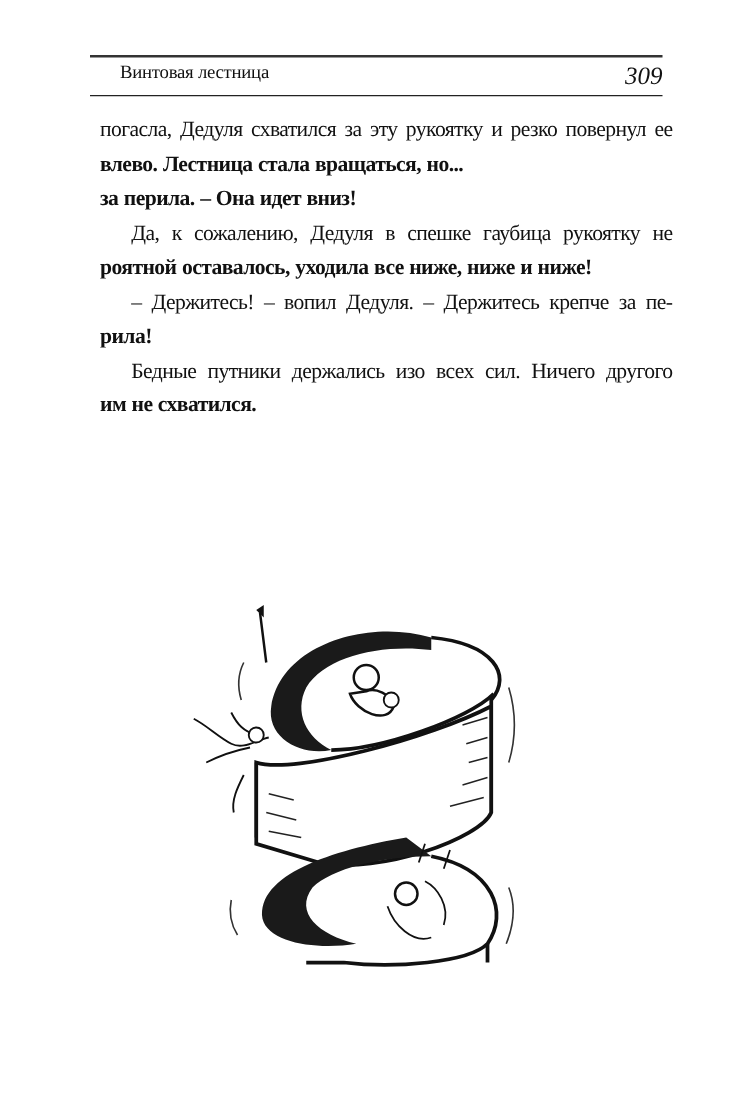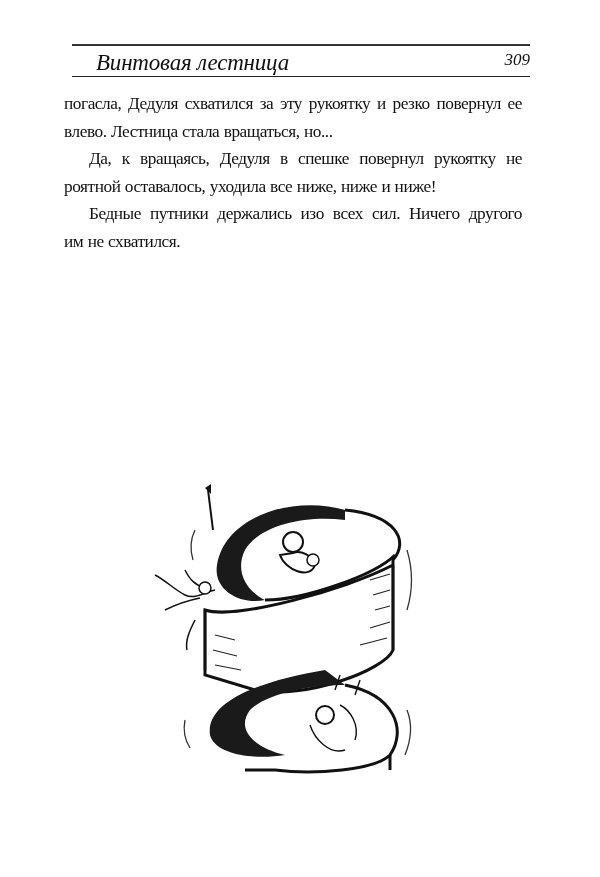--- a/index.html
+++ b/index.html
@@ -1,47 +1,52 @@
 <!DOCTYPE html>
 <html><head>
   <meta charset="utf-8">
   <style>
     html, body { margin:0; padding:0; background:#ffffff; }
     body { width:600px; height:877px; position:relative; overflow:hidden;
            font-family:"Liberation Serif", "DejaVu Serif", serif; color:#111; }
     .rule-top { position:absolute; left:72px; top:44px; width:458px; height:2px; background:#333; }
     .rule-bottom { position:absolute; left:72px; top:76px; width:458px; height:1px; background:#222; }
-    .running-head { position:absolute; left:96px; top:50px; font-style:italic; font-size:23px; letter-spacing:-0.2px; }
-    .page-num { position:absolute; right:70px; top:50px; font-style:italic; font-size:17px; }
-    .body-text { position:absolute; left:64px; top:90px; width:458px; font-size:17.3px; line-height:27.5px;
+    .running-head { position:absolute; left:96px; top:50px; font-size:15px; letter-spacing:-0.2px; }
+    .page-num { position:absolute; right:70px; top:50px; font-style:italic; font-size:20px; }
+    .body-text { position:absolute; left:80px; top:90px; width:458px; font-size:17.3px; line-height:27.5px;
                  letter-spacing:-0.45px; word-spacing:0.5px; }
     .body-text p { margin:0; text-align:justify; }
     .indent { text-indent:25px; }
     .line { display:block; text-align:justify; text-align-last:justify; }
-    .line.last { text-align-last:left; }
+    .line.last { text-align-last:left;font-weight:bold; }
     .illustration { position:absolute; left:145px; top:470px; width:310px; height:310px; }
   </style>
 </head>
 <body>
 
 <div class="rule-top"></div>
 <div class="running-head">Винтовая лестница</div>
 <div class="page-num">309</div>
 <div class="rule-bottom"></div>
 
 <div class="body-text">
   <p>
     <span class="line">погасла, Дедуля схватился за эту рукоятку и резко повернул ее</span>
     <span class="line last">влево. Лестница стала вращаться, но...</span>
   </p>
   <p>
+    <span class="line last">за перила. – Она идет вниз!</span>
   </p>
   <p>
-    <span class="line indent">Да, к вращаясь, Дедуля в спешке повернул рукоятку не</span>
+    <span class="line indent">Да, к сожалению, Дедуля в спешке гаубица рукоятку не</span>
     <span class="line last">роятной оставалось, уходила все ниже, ниже и ниже!</span>
+  </p>
+  <p>
+    <span class="line indent">– Держитесь! – вопил Дедуля. – Держитесь крепче за пе-</span>
+    <span class="line last">рила!</span>
   </p>
   <p>
     <span class="line indent">Бедные путники держались изо всех сил. Ничего другого</span>
     <span class="line last">им не схватился.</span>
   </p>
 </div>
 
 <div class="illustration">
   <svg width="310" height="310" viewBox="0 0 310 310" xmlns="http://www.w3.org/2000/svg">
 

